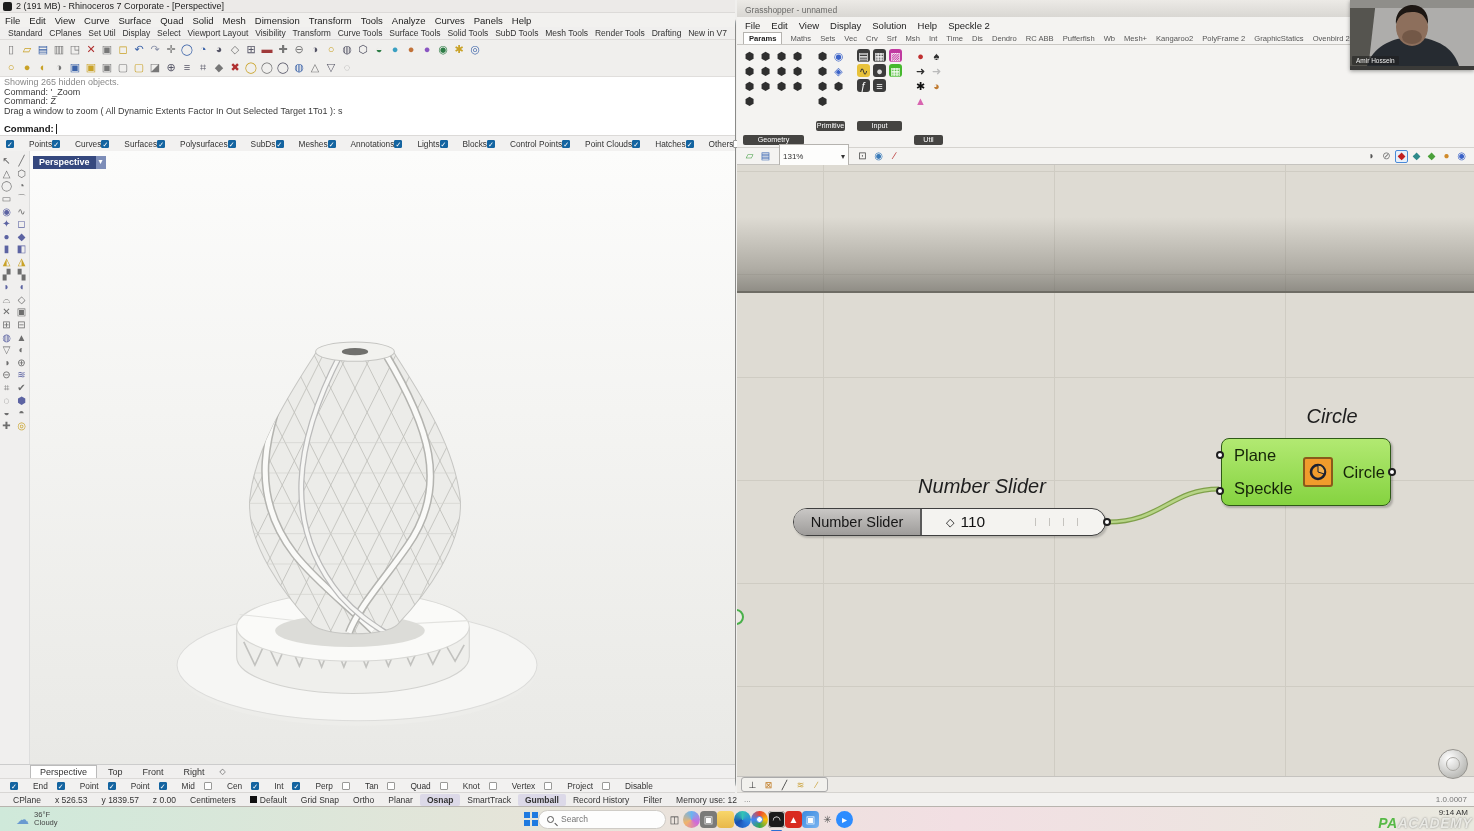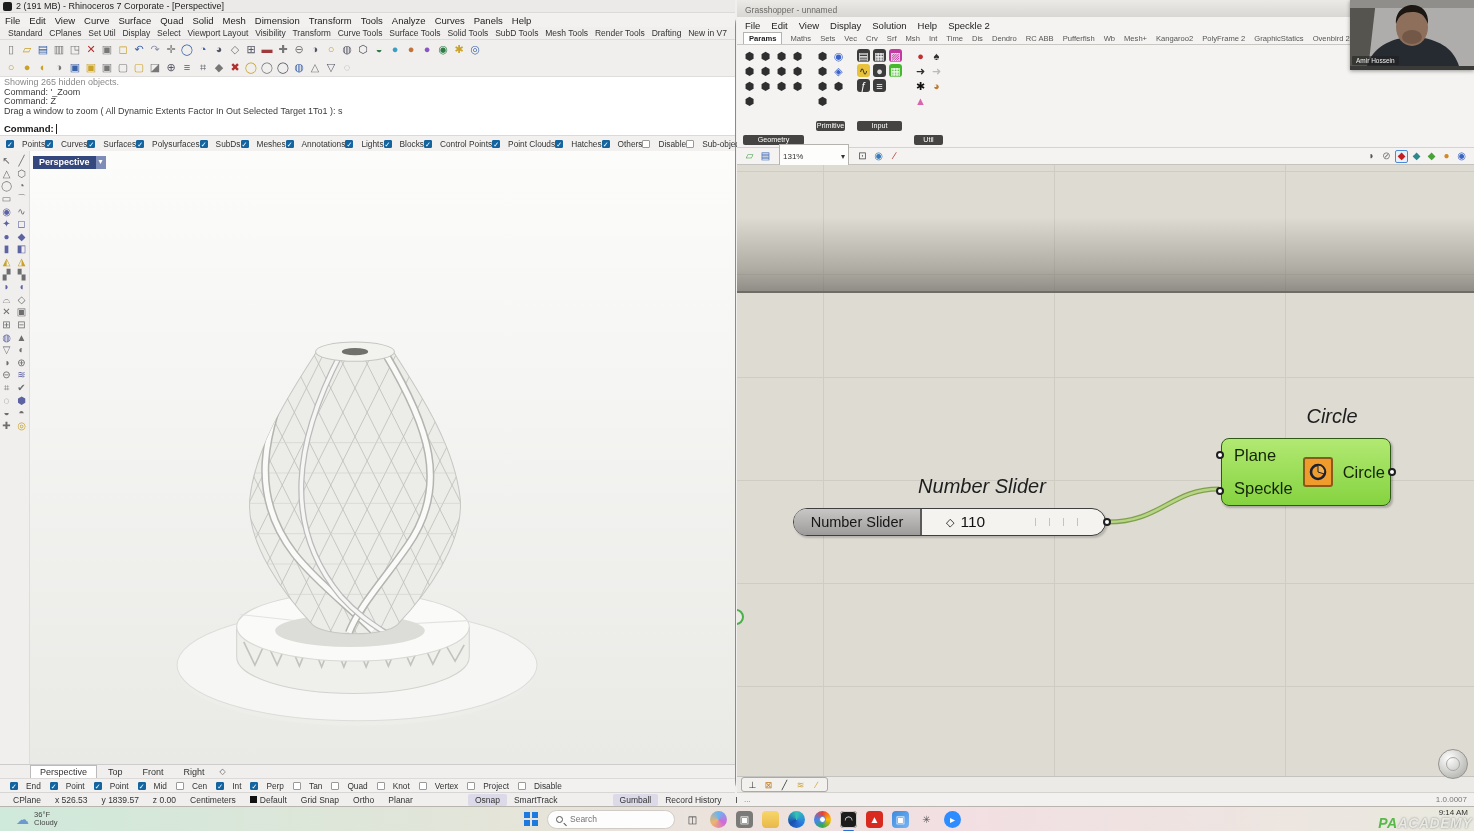--- a/index.html
+++ b/index.html
@@ -19,40 +19,40 @@
   .rtab{font-size:8.5px;color:#333;white-space:nowrap;}
   .r-tools{height:18px;display:flex;align-items:center;gap:2px;padding-left:4px;background:#f0efed;}
   .ticon{width:14px;height:14px;display:inline-flex;align-items:center;justify-content:center;font-size:11px;line-height:14px;border-radius:2px;}
   .ticon.bgi{width:13px;height:13px;font-size:9px;border-radius:3px;}
   .r-cmd{height:59px;background:#fff;border-top:1px solid #e0dedc;padding:1px 4px 0;position:relative;}
   .cline{display:block;font-size:9px;line-height:9.6px;color:#3c3c3c;white-space:nowrap;overflow:hidden;}
   .cline:first-child{color:#8a8a8a;}
   .r-prompt{position:absolute;left:4px;right:0;bottom:1px;font-size:9.5px;font-weight:bold;color:#111;display:flex;align-items:center;}
   .caret{width:1px;height:10px;background:#222;margin-left:2px;}
   .r-filters{height:16px;background:#f2f1f0;border-top:1px solid #dcdad8;display:flex;align-items:center;padding:0 6px;justify-content:space-between;}
-  .chk{display:inline-flex;align-items:center;gap:8px;}
+  .chk{display:inline-flex;align-items:center;gap:15px;}
   .chk .box{width:8px;height:8px;border:1px solid #9a9a98;background:#fff;border-radius:1px;font-size:7px;line-height:7px;color:#fff;text-align:center;}
   .chk.on .box{background:#1464a0;border-color:#1464a0;}
   .chk .lab{font-size:8.3px;color:#333;white-space:nowrap;}
   .r-main{flex:1;display:flex;min-height:0;}
   .r-sidebar{width:30px;background:#f0efee;border-right:1px solid #ddd;display:grid;grid-template-columns:14px 14px;align-content:start;justify-content:center;gap:0 1px;padding-top:4px;}
   .r-sidebar .ticon{width:13px;height:12.6px;font-size:10px;}
   .r-viewport{flex:1;position:relative;background:linear-gradient(#fcfcfb, #ecECe9 85%,#e9e9e6);overflow:hidden;}
   .vp-label{position:absolute;left:3px;top:5px;display:flex;z-index:5;}
   .vp-label .nm{background:#35487e;color:#fff;font-size:9px;font-weight:bold;padding:1px 6px 2px;}
   .vp-label .dd{background:#7d8db8;color:#fff;font-size:8px;padding:1px 3px 2px;}
   .r-vptabs{height:14px;background:#f0efee;border-top:1px solid #ccc;display:flex;align-items:center;gap:2px;padding-left:30px;}
   .vpt{font-size:9px;color:#333;padding:1px 9px;}
   .vpt.on{background:#fff;border:1px solid #bbb;border-bottom:none;}
   .vpt-more{font-size:8px;color:#666;margin-left:4px;}
   .r-osnap{height:14px;background:#f2f1f0;border-top:1px solid #dcdad8;display:flex;align-items:center;gap:9px;padding-left:10px;}
   .r-osnap .chk .lab{font-size:8.3px;}
   .r-status{height:14px;background:#f0efee;border-top:1px solid #d8d6d4;display:flex;align-items:center;padding:0 6px;font-size:8.5px;color:#333;}
   .stat{padding:1px 7px;white-space:nowrap;display:inline-flex;align-items:center;gap:3px;}
-  .stat.on{font-weight:normal;background:#dcd9e8;border-radius:2px;margin-left:48px;}
+  .stat.on{font-weight:bold;background:#dcd9e8;border-radius:2px;}
   .stat .swatch{width:7px;height:7px;background:#111;display:inline-block;}
   .r-status .grow{flex:1;}
 
   
   #gh{position:absolute;left:737px;top:0;width:737px;height:806px;background:#f1f0ee;display:flex;flex-direction:column;}
   .gh-titlebar{height:17px;background:linear-gradient(#eceae6,#d9d7d3);display:flex;align-items:flex-end;padding:0 0 2px 8px;}
   .gh-title{font-size:8.5px;color:#6a6a68;}
   .gh-menubar{height:16px;background:#f4f3f1;display:flex;align-items:center;gap:11px;padding-left:8px;}
   .gh-tabs{height:12px;background:#f4f3f1;display:flex;align-items:flex-end;gap:7px;padding-left:6px;border-bottom:1px solid #c9c7c3;}
   .gtab{font-size:7.6px;color:#555;white-space:nowrap;padding:0 1px 1px;}
@@ -96,21 +96,21 @@
   #webcam{position:absolute;right:0;top:0;width:124px;height:70px;z-index:50;box-shadow:0 1px 4px rgba(0,0,0,.4);}
   #webcam svg{display:block;}
   .cam-name{position:absolute;left:2px;bottom:5px;background:rgba(30,30,30,.55);color:#efefef;font-size:6.5px;padding:1px 4px;border-radius:1px;}
 
   
   #taskbar{position:absolute;left:0;bottom:0;width:1474px;height:25px;background:linear-gradient(90deg,#cfe9da,#e7e4d9 38%,#f2dfe3 65%,#e9e9df);border-top:1px solid #b8b4ae;display:flex;align-items:center;z-index:55;}
   .weather{display:flex;align-items:center;gap:5px;margin-left:16px;}
   .weather .wicon{font-size:13px;color:#6a9ad0;}
   .weather .wtxt{display:flex;flex-direction:column;line-height:8.5px;}
   .weather .wtxt span{font-size:7.6px;color:#444;}
-  .tb-center{position:absolute;left:524px;display:flex;align-items:center;gap:9px;}
+  .tb-center{position:absolute;left:524px;display:flex;align-items:center;}
   .winlogo{width:14px;height:14px;display:grid;grid-template-columns:6px 6px;gap:1.5px;}
   .winlogo i{background:#1f7ae0;display:block;height:6px;}
   .searchpill{width:128px;height:19px;border-radius:10px;background:#fdfdfd;border:1px solid #cfccc7;display:flex;align-items:center;gap:5px;padding:0 8px;}
   .mag{width:7px;height:7px;border:1.4px solid #555;border-radius:50%;position:relative;flex:none;}
   .mag::after{content:"";position:absolute;width:4px;height:1.4px;background:#555;left:6px;top:7px;transform:rotate(45deg);}
   .searchpill input{border:none;outline:none;background:transparent;font-size:8.5px;color:#555;width:90px;font-family:"Liberation Sans",sans-serif;}
   .app{width:17px;height:17px;border-radius:4px;display:flex;align-items:center;justify-content:center;font-size:10px;position:relative;}
   .app.round{border-radius:50%;}
   .app.on{box-shadow:0 0 0 1px #d0cdc8 inset;background-color:rgba(255,255,255,.5);}
   .app.on::after{content:"";position:absolute;bottom:-4px;left:3px;right:3px;height:2px;border-radius:1px;background:#2a6fd4;}

